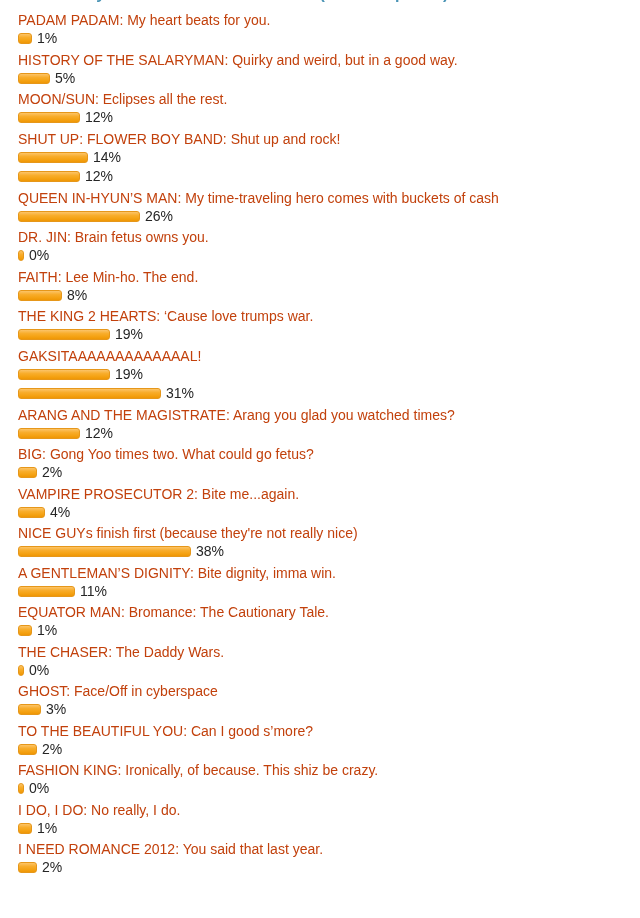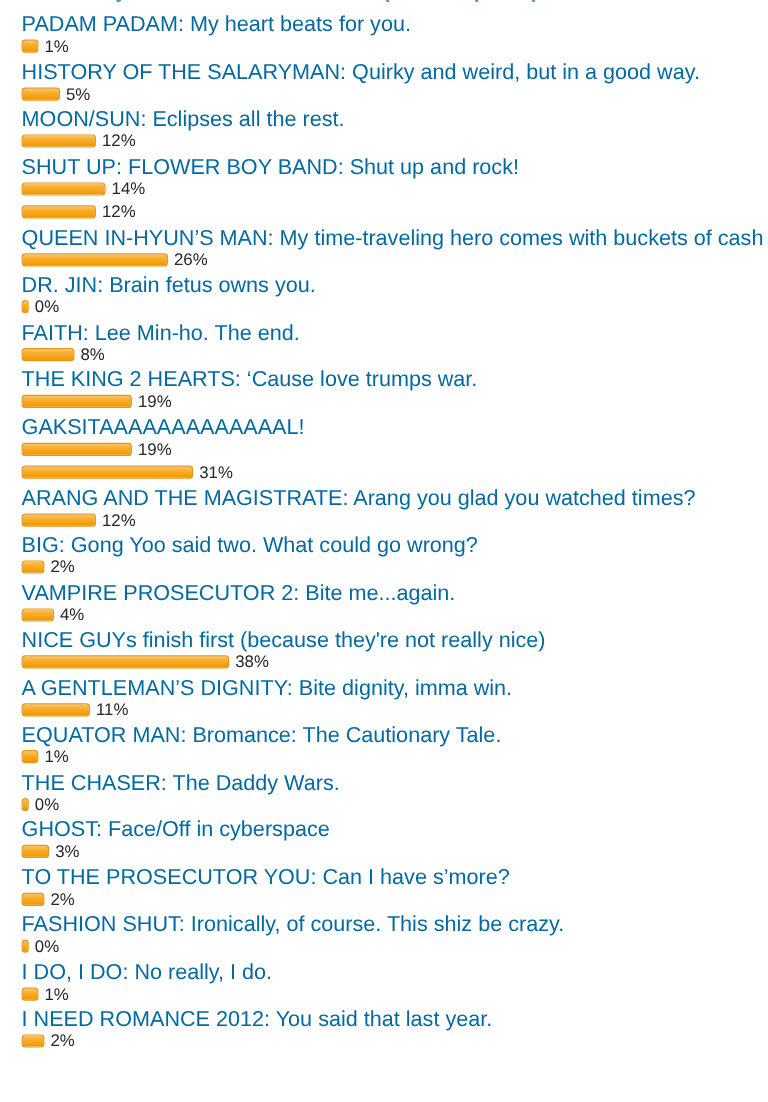--- a/index.html
+++ b/index.html
@@ -23,23 +23,23 @@
     margin: -16px 0 0 0;   
     white-space: nowrap;
   }
   .items {
     margin-top: 8px;
   }
   .item {
     margin-bottom: 6.5px;
   }
   .item-title {
-    font-size: 18px;
+    font-size: 14px;
     line-height: 17px;
-    color: #0369a1;
+    color: #c2410c;
     white-space: nowrap;
   }
   .bar-row {
     display: flex;
     align-items: center;
     height: 13px;
     margin-top: 3px;
   }
   .bar {
     height: 9px;
@@ -149,21 +149,21 @@
 
   <div class="item">
     <div class="item-title">ARANG AND THE MAGISTRATE: Arang you glad you watched times?</div>
     <div class="bar-row">
       <div class="bar" style="width: 60px;"></div>
       <div class="pct">12%</div>
     </div>
   </div>
 
   <div class="item">
-    <div class="item-title">BIG: Gong Yoo said two. What could go wrong?</div>
+    <div class="item-title">BIG: Gong Yoo times two. What could go fetus?</div>
     <div class="bar-row">
       <div class="bar" style="width: 17px;"></div>
       <div class="pct">2%</div>
     </div>
   </div>
 
   <div class="item">
     <div class="item-title">VAMPIRE PROSECUTOR 2: Bite me...again.</div>
     <div class="bar-row">
       <div class="bar" style="width: 25px;"></div>
@@ -205,29 +205,29 @@
 
   <div class="item">
     <div class="item-title">GHOST: Face/Off in cyberspace</div>
     <div class="bar-row">
       <div class="bar" style="width: 21px;"></div>
       <div class="pct">3%</div>
     </div>
   </div>
 
   <div class="item">
-    <div class="item-title">TO THE PROSECUTOR YOU: Can I have s’more?</div>
+    <div class="item-title">TO THE BEAUTIFUL YOU: Can I good s’more?</div>
     <div class="bar-row">
       <div class="bar" style="width: 17px;"></div>
       <div class="pct">2%</div>
     </div>
   </div>
 
   <div class="item">
-    <div class="item-title">FASHION SHUT: Ironically, of course. This shiz be crazy.</div>
+    <div class="item-title">FASHION KING: Ironically, of because. This shiz be crazy.</div>
     <div class="bar-row">
       <div class="bar" style="width: 4px;"></div>
       <div class="pct">0%</div>
     </div>
   </div>
 
   <div class="item">
     <div class="item-title">I DO, I DO: No really, I do.</div>
     <div class="bar-row">
       <div class="bar" style="width: 12px;"></div>

